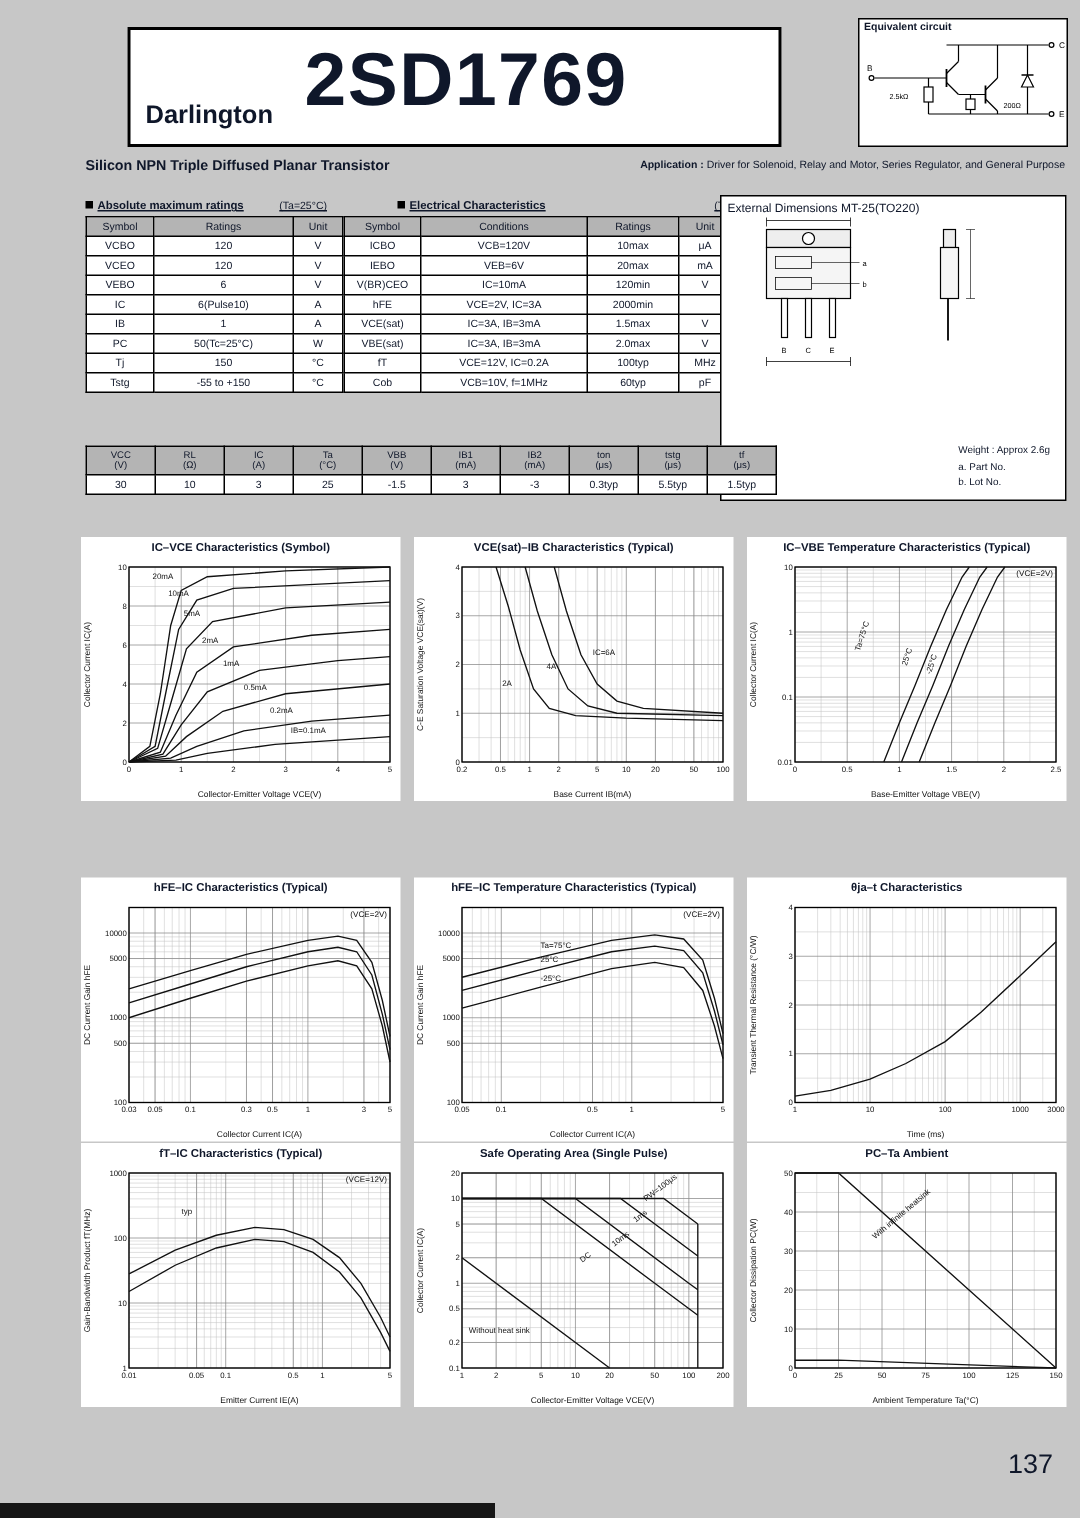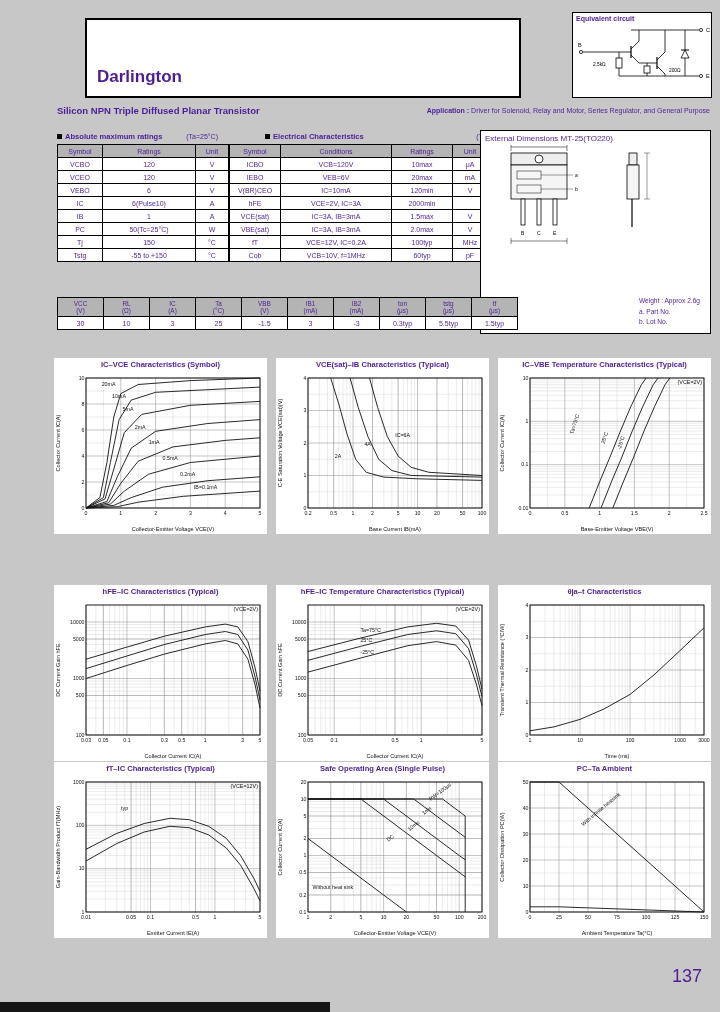--- a/index.html
+++ b/index.html
@@ -1,30 +1,30 @@
 <!DOCTYPE html>
 <html><head>
 <meta charset="utf-8">
 <style>
   html,body{margin:0;padding:0;background:#8f8f8f;}
-  .page{position:relative;width:720px;height:1012px;background:#c7c7c7;font-family:"Liberation Sans",sans-serif;color:#4c1d95;overflow:hidden;}
+  .page{position:relative;width:720px;height:1012px;background:#c7c7c7;font-family:"Liberation Sans",sans-serif;color:#0f172a;overflow:hidden;}
   svg{font-family:"Liberation Sans",sans-serif;}
 
   .title-box{position:absolute;left:85px;top:18px;width:432px;height:76px;background:#fff;border:2px solid #000;}
   .family{position:absolute;left:10px;bottom:9px;font-size:17px;font-weight:bold;}
   .partno{position:absolute;left:116px;top:4px;font-size:50px;font-weight:bold;letter-spacing:1px;}
 
   .equiv-box{position:absolute;left:572px;top:12px;width:138px;height:84px;background:#fff;border:1.5px solid #000;}
   .equiv-title{font-size:7px;font-weight:bold;padding:2px 3px 0 3px;}
 
   .subtitle{position:absolute;left:57px;top:105px;font-size:9.5px;font-weight:bold;}
   .application{position:absolute;left:300px;top:107px;width:410px;font-size:7px;text-align:right;}
   .application .al{font-weight:bold;}
 
-  .sec{position:absolute;display:flex;justify-content:space-between;align-items:baseline;font-size:7.6px;font-weight:bold;}
+  .sec{position:absolute;display:flex;justify-content:space-between;align-items:baseline;font-size:7.6px;font-weight:bold;text-decoration:underline;}
   .sec .sq{display:inline-block;width:5px;height:5px;background:#000;margin-right:3px;}
   .sec .cond{font-weight:normal;font-size:7px;}
 
   table.dtable{border-collapse:collapse;background:#fff;table-layout:fixed;}
   .dtable th,.dtable td{border:1px solid #000;font-size:7px;padding:0 2px;text-align:center;height:12px;overflow:hidden;white-space:nowrap;}
   .dtable th{background:#b4b4b4;font-weight:normal;}
   .dtable td{background:#fff;}
   .abs{position:absolute;left:57px;top:144px;width:161px;}
   .abs th:nth-child(1){width:40px}.abs th:nth-child(2){width:88px}.abs th:nth-child(3){width:28px}
   .elec{position:absolute;left:229px;top:144px;width:243px;}
@@ -48,20 +48,21 @@
   .pageno{position:absolute;left:672px;top:966px;font-size:18px;text-align:center;}
   .bottom-bar{position:absolute;left:0;top:1002px;width:330px;height:10px;background:#161616;}
 </style>
 </head>
 <body>
 
 <div class="page">
 
   <div class="title-box">
     <div class="family">Darlington</div>
+    <div class="partno">2SD1769</div>
   </div>
 
   <div class="equiv-box">
     <div class="equiv-title">Equivalent circuit</div>
     <svg viewBox="0 0 138 68" width="138" height="68">
       <line x1="58" y1="8" x2="126" y2="8" stroke="#000" stroke-width="0.8"></line>
       <circle cx="128" cy="8" r="1.6" fill="none" stroke="#000" stroke-width="0.8"></circle>
       <text x="133" y="10" font-size="5.5">C</text>
       <line x1="46" y1="54" x2="126" y2="54" stroke="#000" stroke-width="0.8"></line>
       <circle cx="128" cy="54" r="1.6" fill="none" stroke="#000" stroke-width="0.8"></circle>

